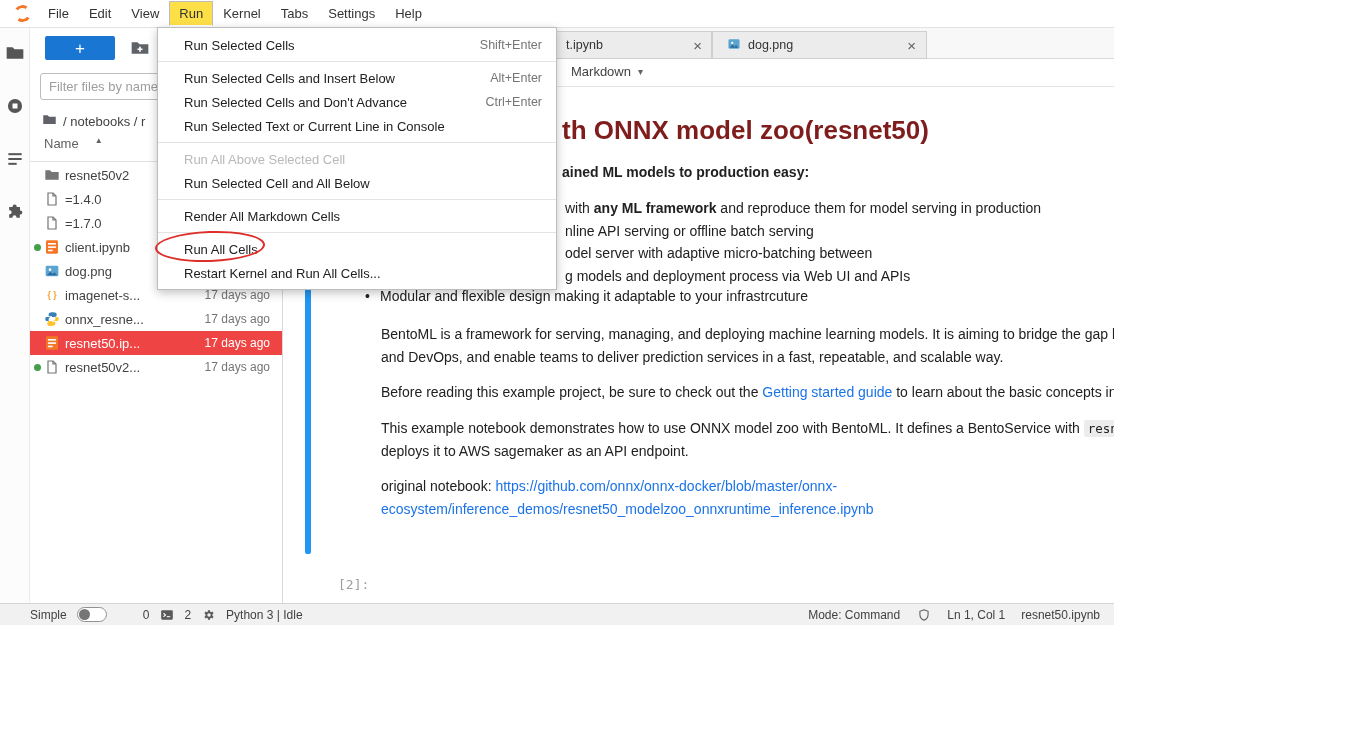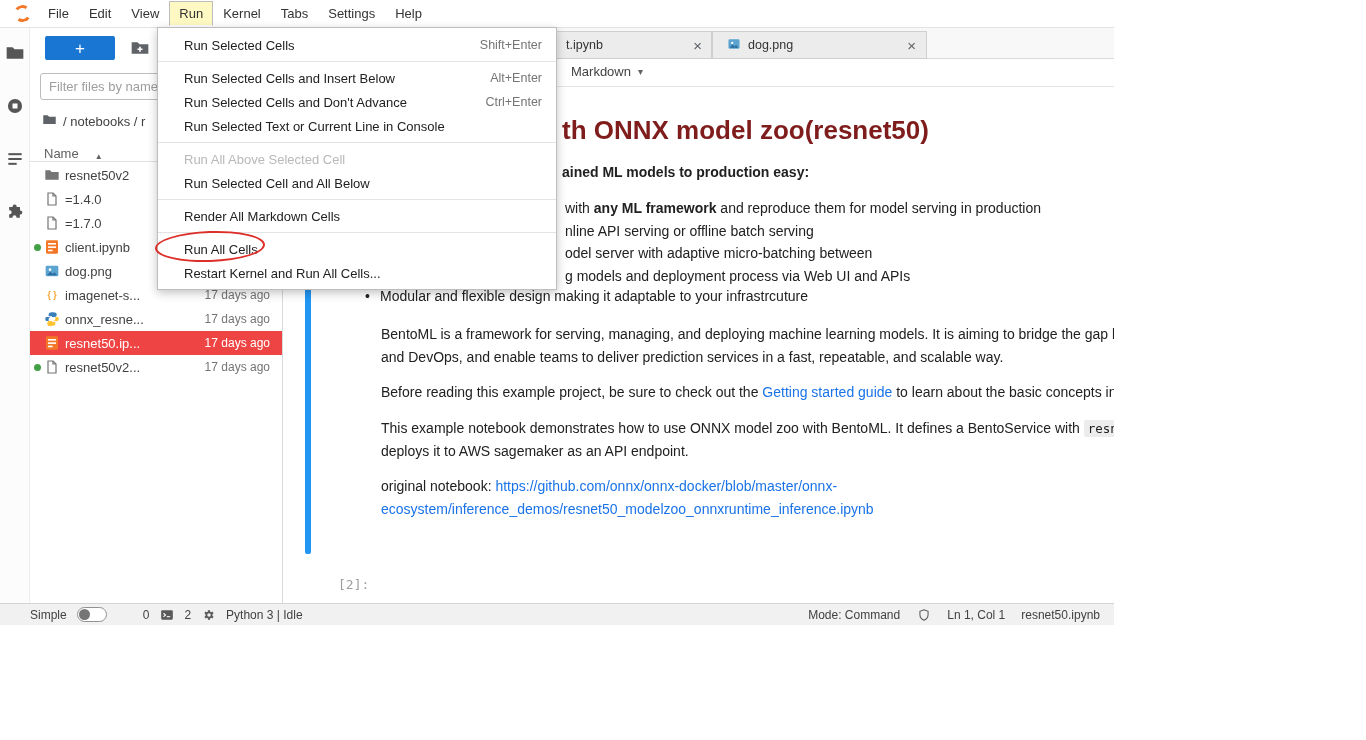--- a/index.html
+++ b/index.html
@@ -5,21 +5,21 @@
 *{box-sizing:border-box;margin:0;padding:0}
 html,body{width:1366px;height:740px;background:#fff}
 body{font-family:"Liberation Sans","DejaVu Sans",sans-serif;color:#212121;position:relative;font-size:13px}
 .app{position:absolute;left:0;top:0;width:1114px;height:625px;background:#fff;overflow:hidden}
 
 
 .topbar{position:absolute;left:0;top:0;width:100%;height:28px;display:flex;align-items:center;border-bottom:1px solid #e3e3e3;background:#fff;z-index:500;padding-left:6px}
 .logo{width:32px;display:flex;justify-content:center;align-items:center}
 .logo-mark{width:17px;height:17px;border-radius:50%;border:3px solid transparent;border-top-color:#f37726;border-bottom-color:#f37726;transform:rotate(-10deg)}
 .mitem{padding:5px 10px;font-size:13px;color:#333;cursor:default}
-.mitem.active{background:#fef9c3;border:1px solid #bdbdbd;border-bottom-color:#fff;position:relative;z-index:1002;padding:4px 9px}
+.mitem.active{background:#fde047;border:1px solid #bdbdbd;border-bottom-color:#fff;position:relative;z-index:1002;padding:4px 9px}
 
 
 .dropdown{position:absolute;left:157px;top:27px;width:400px;background:#fff;border:1px solid #bdbdbd;box-shadow:0 3px 9px rgba(0,0,0,.24);z-index:1001;padding:5px 0 4px}
 .dd-item{height:24px;display:flex;align-items:center;justify-content:space-between;padding:0 14px 0 26px;font-size:13px;color:#212121;white-space:nowrap}
 .dd-item .sc{color:#757575;font-size:12.5px}
 .dd-item.disabled{color:#b8b8b8}
 .dd-sep{height:1px;background:#e3e3e3;margin:4px 0}
 .ellipse{position:absolute;left:155px;top:231px;width:110px;height:31px;border:2px solid #dd2f2a;border-radius:50%;transform:rotate(-2deg);z-index:1003}
 
 
@@ -29,21 +29,21 @@
 
 
 .fbrowser{position:absolute;left:30px;top:28px;width:253px;height:575px;background:#fff;border-right:1px solid #d9d9d9;z-index:10}
 .newbtn{position:absolute;left:15px;top:8px;width:70px;height:24px;background:#1976d2;border-radius:2px;color:#fff;font-size:17px;display:flex;align-items:center;justify-content:center;line-height:1}
 .fb-ic{position:absolute;left:100px;top:10px;width:20px;height:20px}
 .fb-ic svg{width:20px;height:20px}
 .filter{position:absolute;left:10px;top:45px;width:233px;height:27px;border:1px solid #bdbdbd;border-radius:3px;padding:0 8px;font-size:13px;font-family:inherit;color:#333;background:#fff}
 .filter::placeholder{color:#9e9e9e}
 .crumbs{position:absolute;left:12px;top:84px;display:flex;align-items:center;gap:6px;font-size:13px;color:#424242}
 .crumbs svg{width:15px;height:15px}
-.fhead{position:absolute;left:0;top:108px;width:100%;height:26px;border-bottom:1px solid #e0e0e0;display:flex;align-items:flex-end;padding-left:14px;font-size:13px;color:#616161}
+.fhead{position:absolute;left:0;top:108px;width:100%;height:26px;border-bottom:1px solid #e0e0e0;display:flex;align-items:flex-start;padding-left:14px;font-size:13px;color:#616161}
 .sortarr{font-size:8px;margin-left:16px;color:#616161}
 .flist{position:absolute;left:0;top:135px;width:100%}
 .frow{height:24px;display:flex;align-items:center;padding-left:3px;font-size:13px;color:#424242}
 .frow .dot{width:7px;height:7px;border-radius:50%;margin:0 3px 0 1px;flex:none}
 .frow .dot.on{background:#43a047}
 .frow .fic{width:16px;height:16px;margin-right:5px;flex:none;display:flex}
 .frow .fic svg{width:16px;height:16px}
 .frow .nm{white-space:nowrap}
 .frow .md{margin-left:auto;padding-right:12px;font-size:12px;color:#757575;white-space:nowrap}
 .frow.sel{background:#ef4444;color:#fff}

